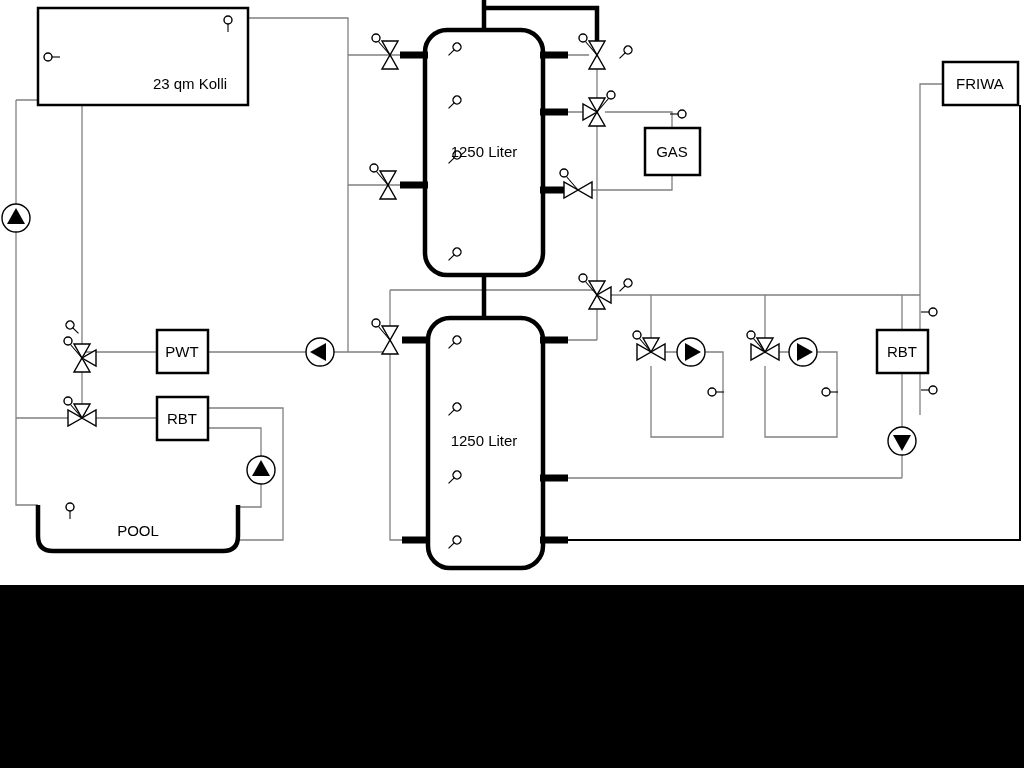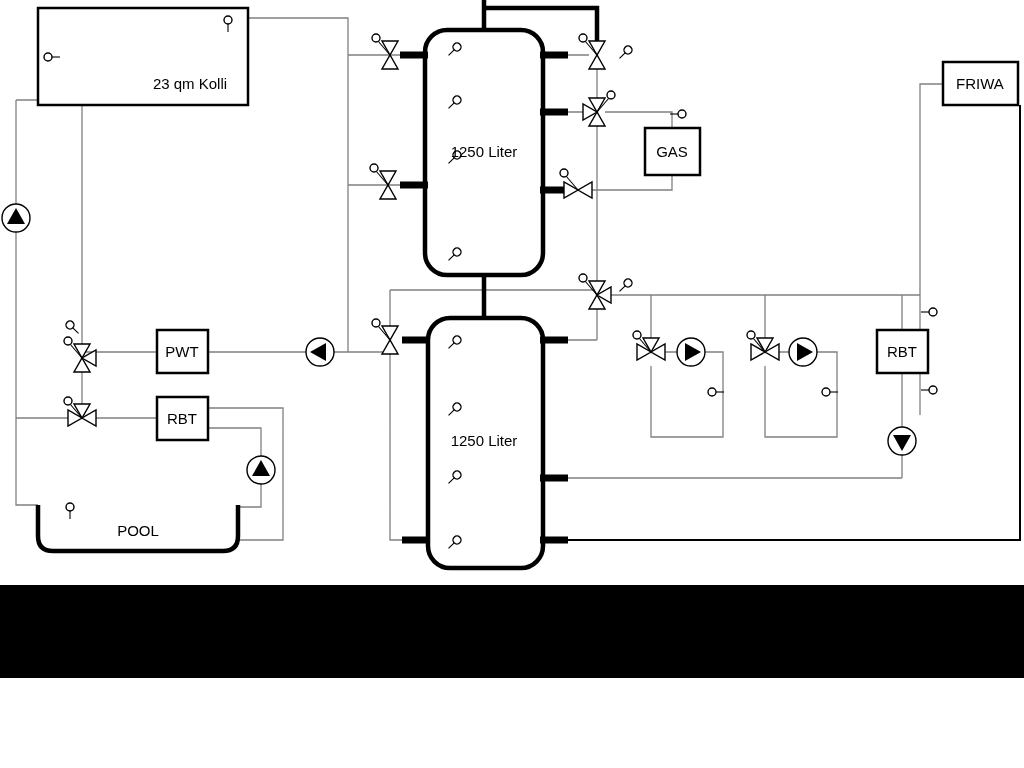--- a/index.html
+++ b/index.html
@@ -3,21 +3,21 @@
 <meta charset="utf-8">
 <style>
   html, body {
     margin: 0;
     padding: 0;
     background: #ffffff;
   }
   .stage {
     position: relative;
     width: 1024px;
-    height: 678px;
+    height: 768px;
     background: #ffffff;
     overflow: hidden;
   }
   svg { display: block; }
   text {
     font-family: "Liberation Sans", sans-serif;
     font-size: 15px;
     fill: #000000;
   }
   .pipe      { stroke: #808080; stroke-width: 1.3; fill: none; }

